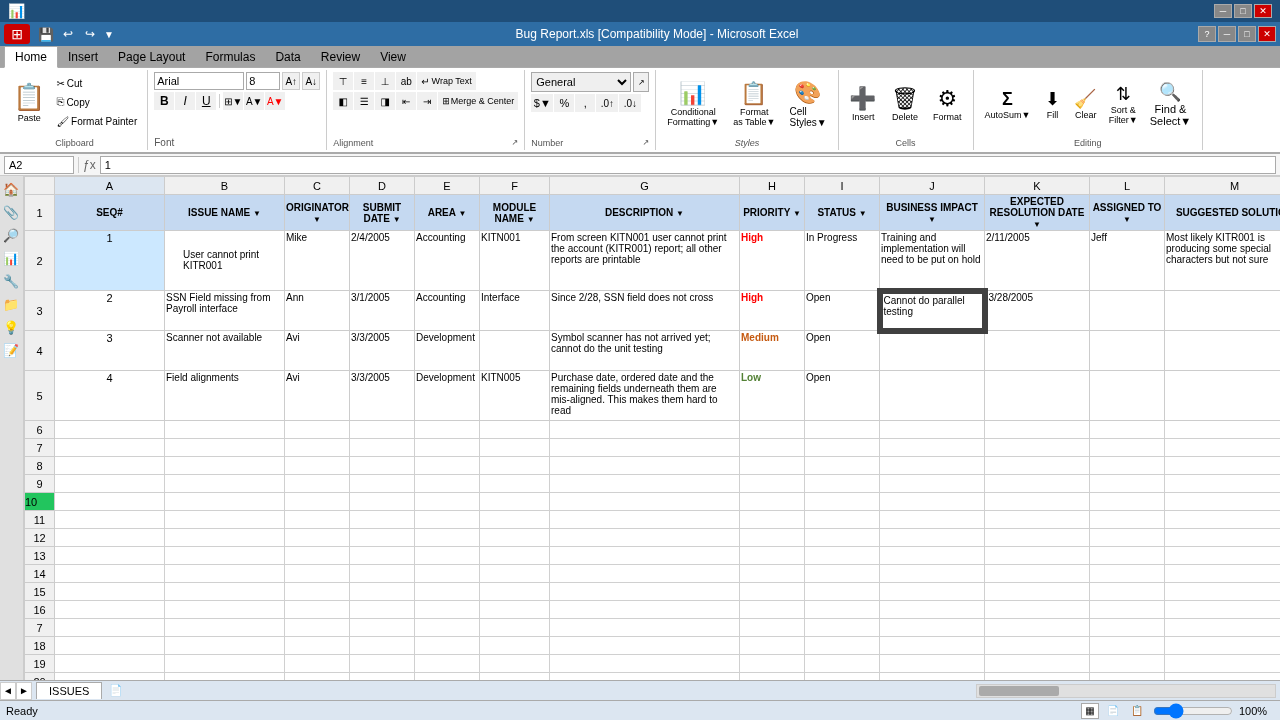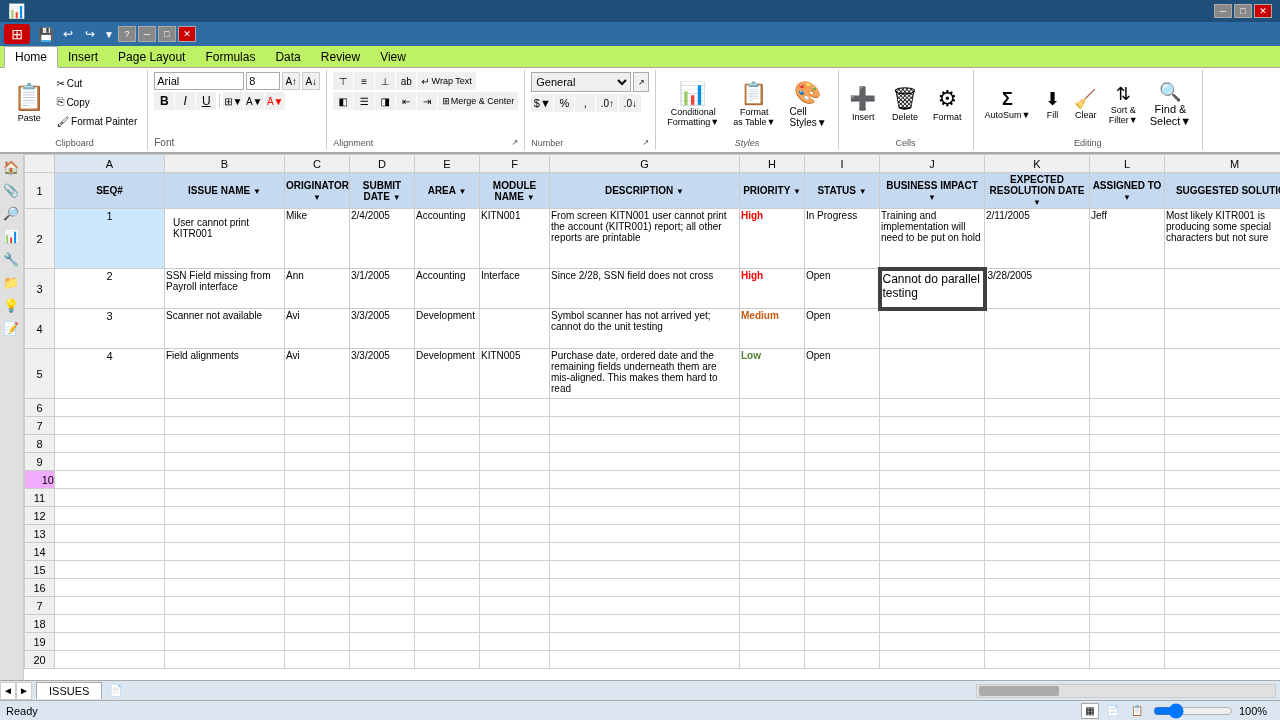--- a/index.html
+++ b/index.html
@@ -25,29 +25,30 @@
       <button style="width:18px;height:14px;background:#c00;border:1px solid #aaa;color:#fff;font-size:9px;cursor:pointer;">✕</button>
     </div>
   </div>
 
   <div style="background:#2e6da4; height:24px; display:flex; align-items:center; padding:0 4px; gap:2px;">
     <span style="width:26px;height:20px;background:#c00;border-radius:3px;display:flex;align-items:center;justify-content:center;color:#fff;font-size:14px;cursor:pointer;margin-right:4px;">⊞</span>
     <button style="width:20px;height:18px;background:transparent;border:none;color:#fff;cursor:pointer;font-size:13px;">💾</button>
     <button style="width:20px;height:18px;background:transparent;border:none;color:#fff;cursor:pointer;font-size:12px;">↩</button>
     <button style="width:20px;height:18px;background:transparent;border:none;color:#fff;cursor:pointer;font-size:12px;">↪</button>
     <button style="width:14px;height:18px;background:transparent;border:none;color:#fff;cursor:pointer;font-size:10px;">▼</button>
+    <span style="flex:1; text-align:center; color:#fff; font-size:12px;">Bug Report.xls [Compatibility Mode] - Microsoft Excel</span>
     <div style="display:flex;gap:2px;">
       <button style="width:18px;height:16px;background:#888;border:1px solid #aaa;color:#fff;font-size:9px;cursor:pointer;">?</button>
       <button style="width:18px;height:16px;background:#888;border:1px solid #aaa;color:#fff;font-size:9px;cursor:pointer;">─</button>
       <button style="width:18px;height:16px;background:#888;border:1px solid #aaa;color:#fff;font-size:9px;cursor:pointer;">□</button>
       <button style="width:18px;height:16px;background:#c00;border:1px solid #aaa;color:#fff;font-size:9px;cursor:pointer;">✕</button>
     </div>
   </div>
 
-  <div style="background:#bef264; height:22px; display:flex; align-items:flex-end; padding-left:4px; border-bottom:1px solid #aaa;">
+  <div style="background:#a3a3a3; height:22px; display:flex; align-items:flex-end; padding-left:4px; border-bottom:1px solid #aaa;">
     <div style="padding:3px 10px;font-size:12px;cursor:pointer;background:#fff;border:1px solid #aaa;border-bottom:1px solid #fff;margin-bottom:-1px;z-index:1;">Home</div>
     <div style="padding:3px 10px;font-size:12px;cursor:pointer;">Insert</div>
     <div style="padding:3px 10px;font-size:12px;cursor:pointer;">Page Layout</div>
     <div style="padding:3px 10px;font-size:12px;cursor:pointer;">Formulas</div>
     <div style="padding:3px 10px;font-size:12px;cursor:pointer;">Data</div>
     <div style="padding:3px 10px;font-size:12px;cursor:pointer;">Review</div>
     <div style="padding:3px 10px;font-size:12px;cursor:pointer;">View</div>
   </div>
 
   <div style="background:#fff;border-bottom:2px solid #aaa;height:86px;display:flex;padding:2px;gap:0;overflow:hidden;">
@@ -208,20 +209,26 @@
         </div>
         <div style="display:flex;flex-direction:column;align-items:center;justify-content:center;padding:2px 4px;cursor:pointer;border:1px solid transparent;min-width:45px;height:60px;">
           <span style="font-size:18px;">🔍</span>
           <span style="font-size:11px;text-align:center;">Find &amp;<br>Select▼</span>
         </div>
       </div>
       <div style="font-size:9px;color:#555;text-align:center;padding-top:2px;">Editing</div>
     </div>
   </div>
 
+  <div style="height:22px;background:#f5f5f5;border-bottom:1px solid #ccc;display:flex;align-items:center;padding:0 4px;gap:4px;">
+    <input type="text" style="width: 70px; height: 18px; border: 1px solid rgb(170, 170, 170); font-size: 11px; padding: 0px 4px;" value="A2">
+    <span style="border-left:1px solid #ccc;height:16px;"></span>
+    <span style="font-size:12px;color:#666;">ƒx</span>
+    <input type="text" style="flex: 1 1 0%; height: 18px; border: 1px solid rgb(170, 170, 170); font-size: 11px; padding: 0px 4px;" value="1">
+  </div>
 
   <div style="display:flex;flex:1;overflow:hidden;">
 
     <div style="width:24px;background:#e0e0e0;display:flex;flex-direction:column;align-items:center;padding-top:2px;gap:1px;border-right:1px solid #ccc;">
       <div style="width:22px;height:22px;display:flex;align-items:center;justify-content:center;font-size:13px;cursor:pointer;">🏠</div>
       <div style="width:22px;height:22px;display:flex;align-items:center;justify-content:center;font-size:13px;cursor:pointer;">📎</div>
       <div style="width:22px;height:22px;display:flex;align-items:center;justify-content:center;font-size:13px;cursor:pointer;">🔎</div>
       <div style="width:22px;height:22px;display:flex;align-items:center;justify-content:center;font-size:13px;cursor:pointer;">📊</div>
       <div style="width:22px;height:22px;display:flex;align-items:center;justify-content:center;font-size:13px;cursor:pointer;">🔧</div>
       <div style="width:22px;height:22px;display:flex;align-items:center;justify-content:center;font-size:13px;cursor:pointer;">📁</div>
@@ -308,21 +315,21 @@
             </td>
             <td style="background:#c5d9f1;border:1px solid #ccc;font-size:10px;font-weight:bold;text-align:center;padding:1px;">
               SUGGESTED SOLUTION
             </td>
 
           </tr>
 
           <tr style="height:60px;">
             <td style="background:#f0f0f0;border:1px solid #ccc;text-align:center;font-size:11px;">2</td>
             <td style="background:#cce8ff;border:1px solid #ccc;font-size:11px;text-align:center;vertical-align:top;padding:1px;">1</td>
-            <td style="border:1px solid #ccc;font-size:10px;vertical-align:top;padding:8px;white-space:normal;margin-left:30px;">User cannot print KITR001</td>
+            <td style="border:1px solid #ccc;font-size:10px;vertical-align:top;padding:18px;white-space:normal;margin-left:30px;">User cannot print KITR001</td>
             <td style="border:1px solid #ccc;font-size:10px;vertical-align:top;padding:1px;">Mike</td>
             <td style="border:1px solid #ccc;font-size:10px;vertical-align:top;padding:1px;">2/4/2005</td>
             <td style="border:1px solid #ccc;font-size:10px;vertical-align:top;padding:1px;">Accounting</td>
             <td style="border:1px solid #ccc;font-size:10px;vertical-align:top;padding:1px;">KITN001</td>
             <td style="border:1px solid #ccc;font-size:10px;vertical-align:top;padding:1px;white-space:normal;">From screen KITN001 user cannot print the account (KITR001) report; all other reports are printable</td>
             <td style="border:1px solid #ccc;font-size:10px;vertical-align:top;padding:1px;color:red;font-weight:bold;">High</td>
             <td style="border:1px solid #ccc;font-size:10px;vertical-align:top;padding:1px;">In Progress</td>
             <td style="border:1px solid #ccc;font-size:10px;vertical-align:top;padding:1px;white-space:normal;">Training and implementation will need to be put on hold</td>
             <td style="border:1px solid #ccc;font-size:10px;vertical-align:top;padding:1px;">2/11/2005</td>
             <td style="border:1px solid #ccc;font-size:10px;vertical-align:top;padding:1px;">Jeff</td>
@@ -334,21 +341,21 @@
             <td style="background:#f0f0f0;border:1px solid #ccc;text-align:center;font-size:11px;">3</td>
             <td style="border:1px solid #ccc;font-size:11px;text-align:center;vertical-align:top;padding:1px;">2</td>
             <td style="border:1px solid #ccc;font-size:10px;vertical-align:top;padding:1px;white-space:normal;">SSN Field missing from Payroll interface</td>
             <td style="border:1px solid #ccc;font-size:10px;vertical-align:top;padding:1px;">Ann</td>
             <td style="border:1px solid #ccc;font-size:10px;vertical-align:top;padding:1px;">3/1/2005</td>
             <td style="border:1px solid #ccc;font-size:10px;vertical-align:top;padding:1px;">Accounting</td>
             <td style="border:1px solid #ccc;font-size:10px;vertical-align:top;padding:1px;">Interface</td>
             <td style="border:1px solid #ccc;font-size:10px;vertical-align:top;padding:1px;white-space:normal;">Since 2/28, SSN field does not cross</td>
             <td style="border:1px solid #ccc;font-size:10px;vertical-align:top;padding:1px;color:red;font-weight:bold;">High</td>
             <td style="border:1px solid #ccc;font-size:10px;vertical-align:top;padding:1px;">Open</td>
-            <td style="border:4px solid #404040;font-size:12px;vertical-align:top;padding:1px;white-space:normal;">Cannot do parallel testing</td>
+            <td style="border:6px solid #404040;font-size:10px;vertical-align:top;padding:1px;white-space:normal;">Cannot do parallel testing</td>
             <td style="border:1px solid #ccc;font-size:10px;vertical-align:top;padding:1px;">3/28/2005</td>
             <td style="border:1px solid #ccc;font-size:10px;vertical-align:top;padding:1px;"></td>
             <td style="border:1px solid #ccc;font-size:10px;vertical-align:top;padding:1px;"></td>
 
           </tr>
 
           <tr style="height:40px;">
             <td style="background:#f0f0f0;border:1px solid #ccc;text-align:center;font-size:11px;">4</td>
             <td style="border:1px solid #ccc;font-size:11px;text-align:center;vertical-align:top;padding:1px;">3</td>
             <td style="border:1px solid #ccc;font-size:10px;vertical-align:top;padding:1px;white-space:normal;">Scanner not available</td>
@@ -442,21 +449,21 @@
               <td style="border:1px solid #d0d0d0;"></td>
               <td style="border:1px solid #d0d0d0;"></td>
               <td style="border:1px solid #d0d0d0;"></td>
               <td style="border:1px solid #d0d0d0;"></td>
               <td style="border:1px solid #d0d0d0;"></td>
               <td style="border:1px solid #d0d0d0;"></td>
               <td style="border:1px solid #d0d0d0;"></td>
               <td style="border:1px solid #d0d0d0;"></td>
             </tr>
           <tr style="height:18px;">
-              <td style="background:#f0abfc;border:1px solid #ccc;text-align:right;font-size:11px;">10</td>
+              <td style="background:#22c55e;border:1px solid #ccc;text-align:left;font-size:11px;">10</td>
               <td style="border:1px solid #d0d0d0;"></td>
               <td style="border:1px solid #d0d0d0;"></td>
               <td style="border:1px solid #d0d0d0;"></td>
               <td style="border:1px solid #d0d0d0;"></td>
               <td style="border:1px solid #d0d0d0;"></td>
               <td style="border:1px solid #d0d0d0;"></td>
               <td style="border:1px solid #d0d0d0;"></td>
               <td style="border:1px solid #d0d0d0;"></td>
               <td style="border:1px solid #d0d0d0;"></td>
               <td style="border:1px solid #d0d0d0;"></td>

